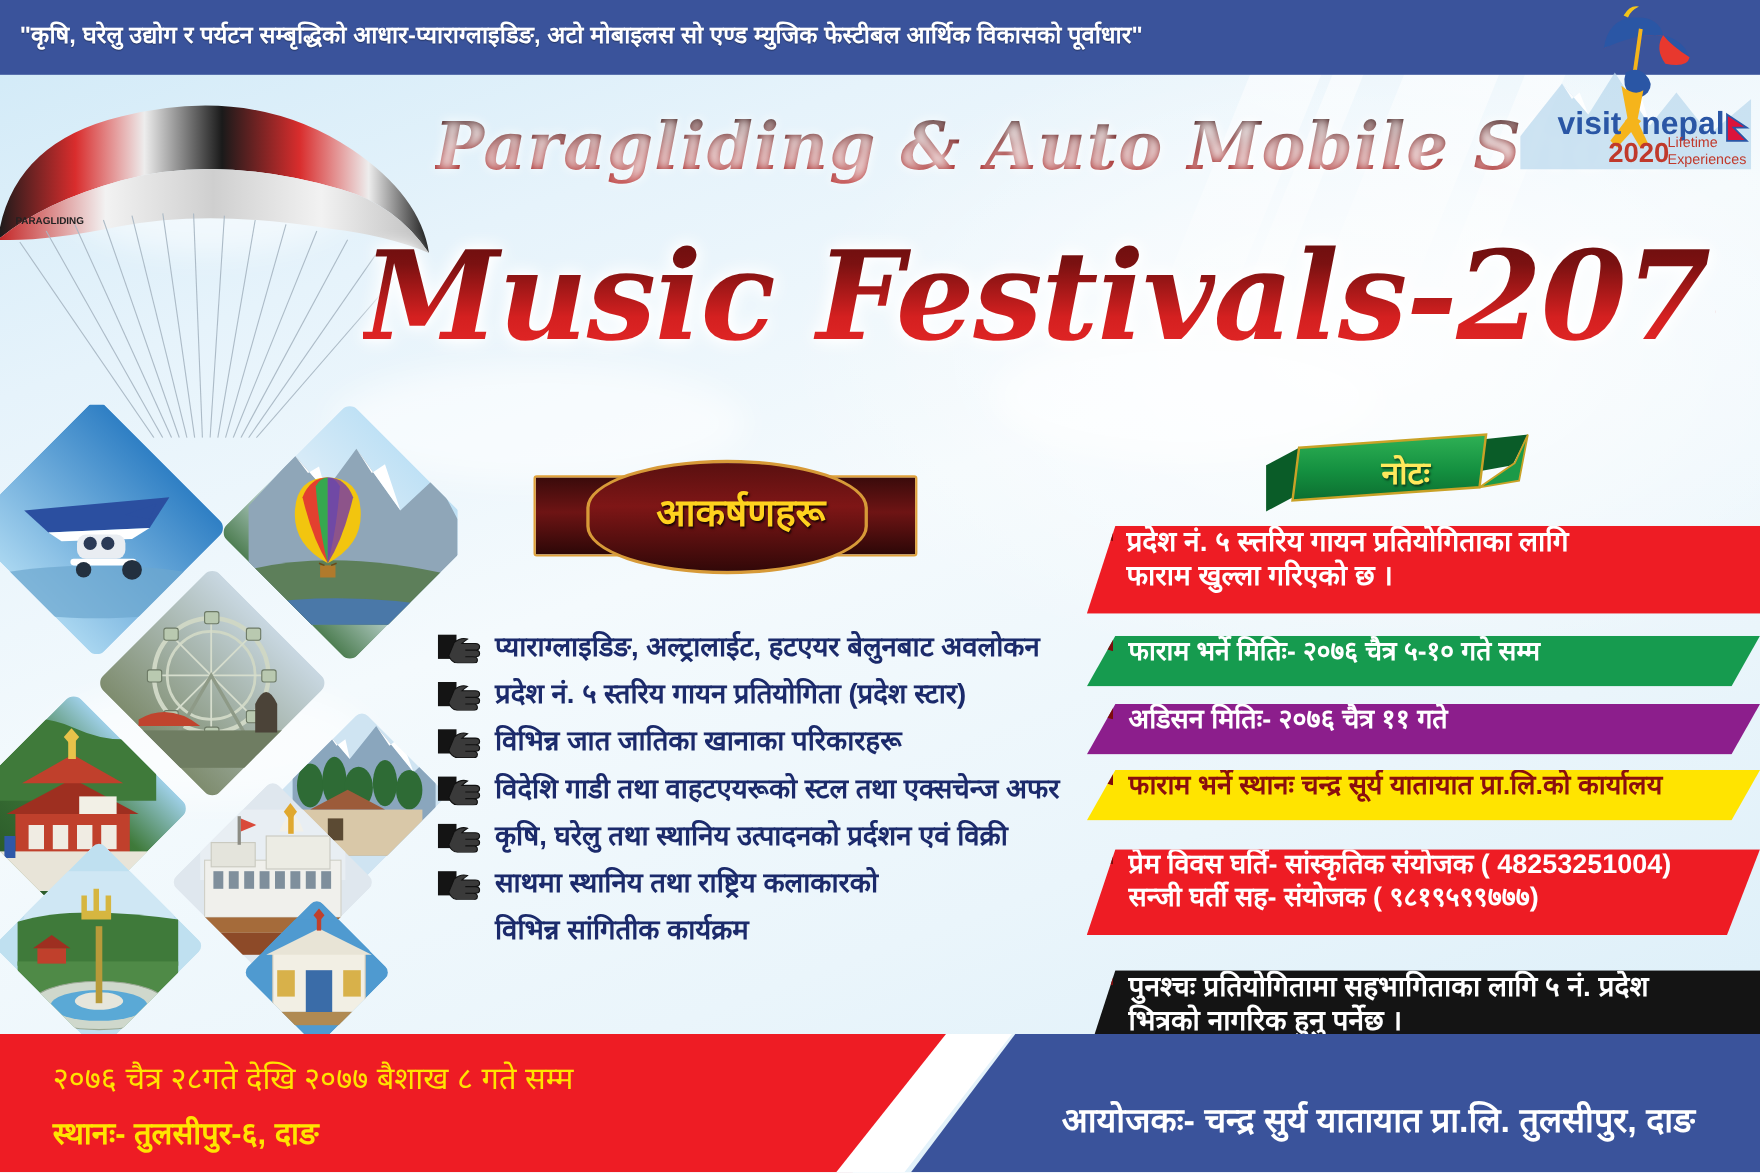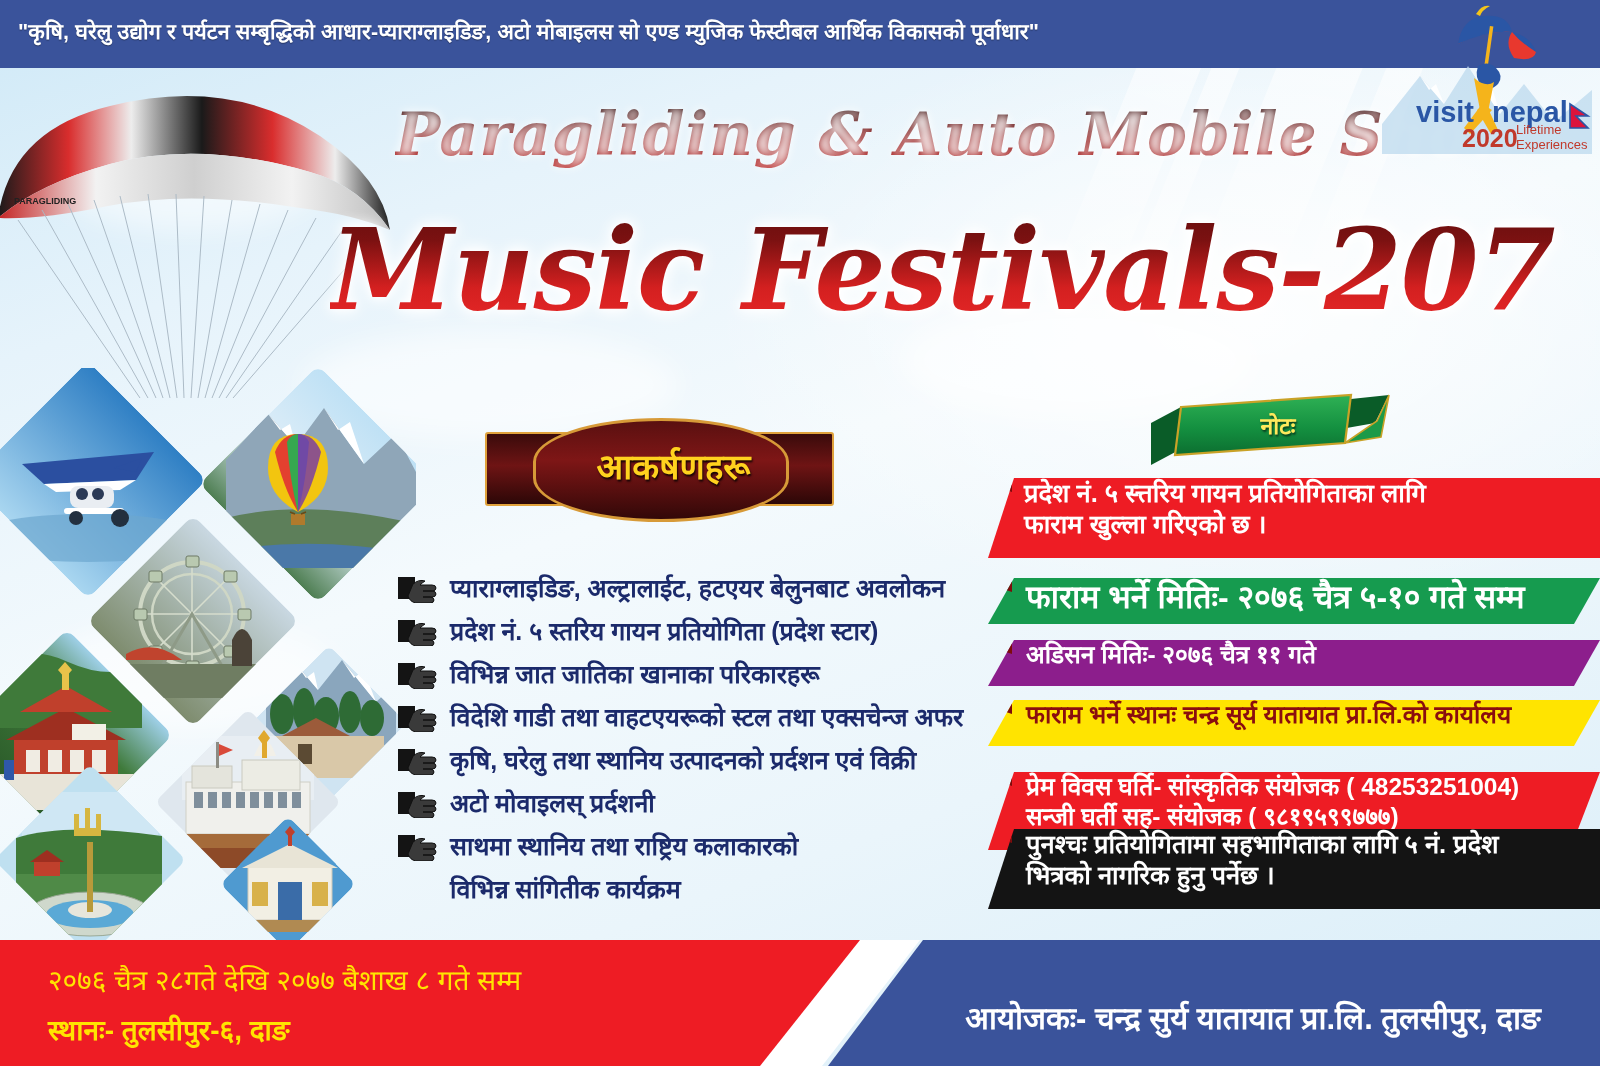--- a/index.html
+++ b/index.html
@@ -93,39 +93,39 @@
   
   #bullets{position:absolute;left:398px;top:568px;width:580px;z-index:7;}
   .blrow{display:flex;align-items:flex-start;margin-bottom:3px;min-height:40px;}
   .handicon{flex:0 0 auto;width:46px;height:30px;margin-top:5px;margin-right:6px;}
   .bltext{color:#1b2a6b;font-size:25px;font-weight:bold;line-height:40px;white-space:nowrap;}
   .bltext.sub{margin-left:52px;}
 
   
   #ribbon{position:absolute;left:1145px;top:393px;width:250px;height:80px;z-index:8;}
   #ribbon .rtext{position:absolute;left:68px;top:16px;width:130px;text-align:center;
-    color:#ffe95c;font-size:23px;font-weight:bold;text-shadow:1px 2px 2px rgba(0,0,0,.55);}
+    color:#ffe95c;font-size:29px;font-weight:bold;text-shadow:1px 2px 2px rgba(0,0,0,.55);}
 
   
   .band{position:absolute;z-index:7;display:flex;flex-direction:column;
         color:#ffffff;font-weight:bold;box-sizing:border-box;}
   .band .ln{white-space:nowrap;line-height:1.22;}
   .band .tail{position:absolute;left:-22px;top:-12px;width:46px;height:26px;
         background:#7d0c0c;clip-path:polygon(0 0,100% 0,100% 100%,32% 62%);}
   .b-red1{left:988px;top:478px;width:612px;height:80px;background:#ee1c24;
      clip-path:polygon(26px 0,100% 0,100% 100%,0 100%);padding:0 0 0 36px;font-size:25.5px;}
   .b-green{left:988px;top:578px;width:612px;height:46px;background:#169b4f;
-     clip-path:polygon(26px 0,100% 0,calc(100% - 26px) 100%,0 100%);padding:0 0 0 38px;font-size:32px;}
+     clip-path:polygon(26px 0,100% 0,calc(100% - 26px) 100%,0 100%);padding:0 0 0 38px;font-size:24px;}
   .b-purple{left:988px;top:640px;width:612px;height:46px;background:#8c1e8c;
      clip-path:polygon(26px 0,100% 0,calc(100% - 26px) 100%,0 100%);padding:0 0 0 38px;font-size:24.5px;}
   .b-yellow{left:988px;top:700px;width:612px;height:46px;background:#ffe400;color:#8a0e0e;
      clip-path:polygon(26px 0,100% 0,calc(100% - 26px) 100%,0 100%);padding:0 0 0 38px;font-size:24.5px;}
   .b-red2{left:988px;top:772px;width:612px;height:78px;background:#ee1c24;
      clip-path:polygon(26px 0,100% 0,calc(100% - 30px) 100%,0 100%);padding:0 0 0 38px;font-size:24.5px;}
-  .b-black{left:988px;top:829px;width:612px;height:80px;background:#141414;
+  .b-black{left:988px;top:882px;width:612px;height:80px;background:#141414;
      clip-path:polygon(26px 0,100% 0,100% 100%,0 100%);padding:0 0 0 38px;font-size:25.5px;}
 
   
   #footer{position:absolute;left:0;top:940px;width:1600px;height:126px;z-index:8;}
   #foot-red{position:absolute;left:0;top:0;width:870px;height:126px;background:#ee1c24;
     clip-path:polygon(0 0,870px 0,775px 126px,0 126px);}
   #foot-white{position:absolute;left:760px;top:0;width:160px;height:126px;background:#ffffff;
     clip-path:polygon(100px 0,160px 0,62px 126px,0 126px);}
   #foot-blue{position:absolute;left:828px;top:0;width:772px;height:126px;background:#3a539b;
     clip-path:polygon(95px 0,772px 0,772px 126px,0 126px);}
@@ -485,27 +485,20 @@
     </div>
 
     <div class="blrow">
       <svg class="handicon" viewBox="0 0 46 30">
         <rect x="0" y="4" width="17" height="22" fill="#141414"></rect>
         <path d="M15 11 q6 -5 12 -3 q-3 2 -5 4 l12 0 q4 0 4 3 q0 3 -4 3 l-9 0 l9 0 q4 0 4 3 q0 3 -4 3 l-9 0 l7 0 q4 0 4 3 q0 3 -4 3 l-14 0 q-6 -1 -8 -7 Z" fill="#3a3a3a" stroke="#111" stroke-width="1"></path>
       </svg>
       <div class="bltext">कृषि, घरेलु तथा स्थानिय उत्पादनको प्रर्दशन एवं विक्री</div>
     </div>
 
-    <div class="blrow">
-      <svg class="handicon" viewBox="0 0 46 30">
-        <rect x="0" y="4" width="17" height="22" fill="#141414"></rect>
-        <path d="M15 11 q6 -5 12 -3 q-3 2 -5 4 l12 0 q4 0 4 3 q0 3 -4 3 l-9 0 l9 0 q4 0 4 3 q0 3 -4 3 l-9 0 l7 0 q4 0 4 3 q0 3 -4 3 l-14 0 q-6 -1 -8 -7 Z" fill="#3a3a3a" stroke="#111" stroke-width="1"></path>
-      </svg>
-      <div class="bltext">अटो मोवाइलस् प्रर्दशनी</div>
-    </div>
 
     <div class="blrow">
       <svg class="handicon" viewBox="0 0 46 30">
         <rect x="0" y="4" width="17" height="22" fill="#141414"></rect>
         <path d="M15 11 q6 -5 12 -3 q-3 2 -5 4 l12 0 q4 0 4 3 q0 3 -4 3 l-9 0 l9 0 q4 0 4 3 q0 3 -4 3 l-9 0 l7 0 q4 0 4 3 q0 3 -4 3 l-14 0 q-6 -1 -8 -7 Z" fill="#3a3a3a" stroke="#111" stroke-width="1"></path>
       </svg>
       <div class="bltext">साथमा स्थानिय तथा राष्ट्रिय कलाकारको</div>
     </div>
 
     <div class="bltext sub">विभिन्न सांगितीक  कार्यक्रम</div>

